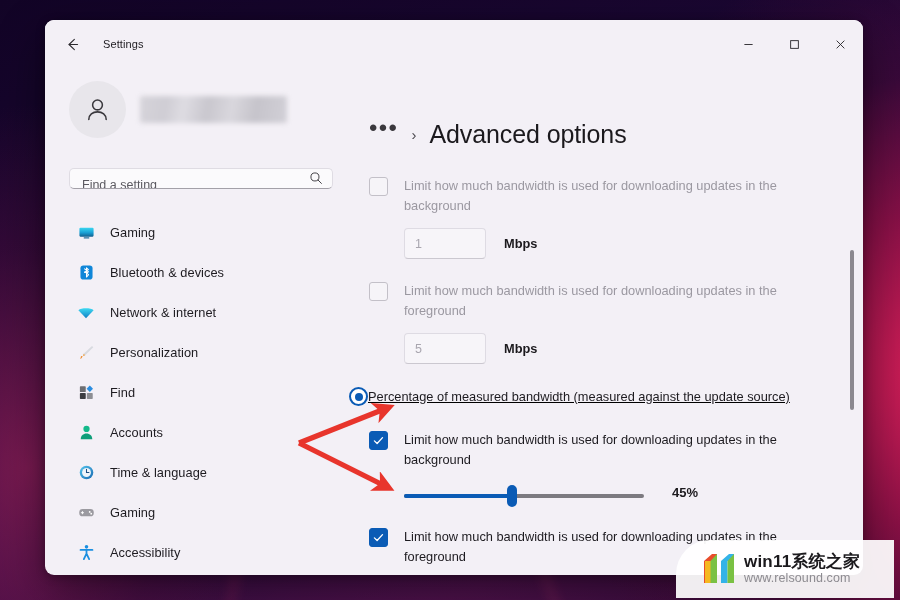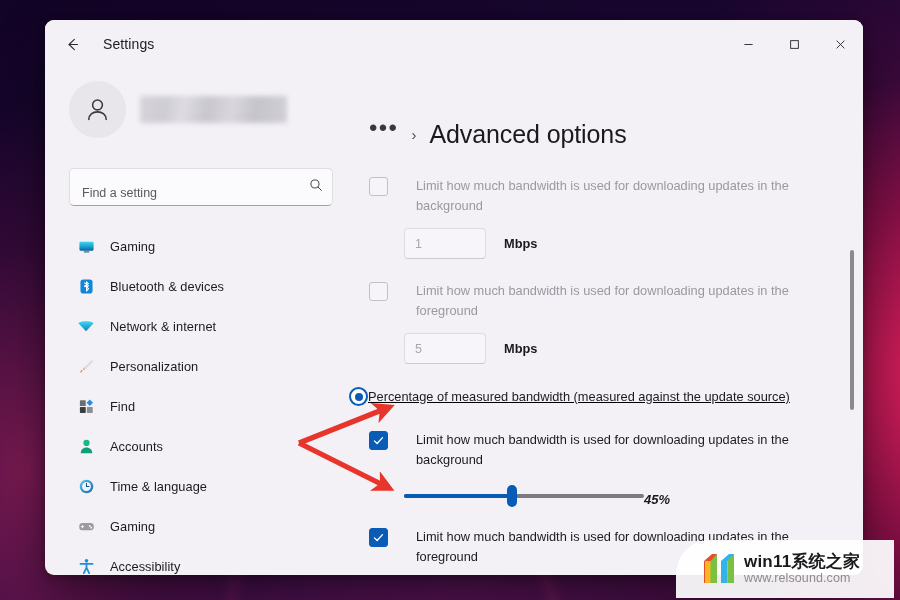--- a/index.html
+++ b/index.html
@@ -71,21 +71,21 @@
   }
   .back-btn {
     width: 32px; height: 32px;
     margin-left: 11px;
     display: flex; align-items: center; justify-content: center;
     border-radius: 5px;
     color: #2b2a2e;
     cursor: pointer;
   }
   .titlebar-title {
-    font-size: 14px;
+    font-size: 11px;
     color: #1d1b20;
     margin-left: 15px;
     letter-spacing: 0.1px;
   }
   .window-controls {
     position: absolute;
     right: 0; top: 0;
     display: flex;
     height: 48px;
   }
@@ -136,21 +136,21 @@
   }
 
   .search-wrap {
     margin-top: 30px;
     margin-left: 4px;
     position: relative;
     width: 264px;
   }
   .search-input {
     width: 100%;
-    height: 38px;
+    height: 21px;
     border-radius: 5px;
     border: 1px solid #dfdce3;
     border-bottom: 1px solid #a3a0a8;
     background: #fbfafc;
     font-family: "Liberation Sans", sans-serif;
     font-size: 12.5px;
     color: #1d1b20;
     padding: 12px 34px 0 12px;
     outline: none;
   }
@@ -227,21 +227,21 @@
     margin-top: 27px;
     padding-left: 2px;
     position: relative;
   }
 
   .opt-group { position: relative; }
 
   .opt-row {
     display: flex;
     align-items: flex-start;
-    gap: 28px;
+    gap: 16px;
   }
 
   
   .cb {
     width: 19px; height: 19px;
     flex: 0 0 19px;
     border-radius: 3px;
     margin-top: 1px;
     display: flex; align-items: center; justify-content: center;
     cursor: pointer;
@@ -313,24 +313,24 @@
   }
   .radio .dot {
     width: 8px; height: 8px;
     border-radius: 50%;
     background: #0a5bb5;
   }
 
   
   .slider-row {
     display: flex;
-    align-items: flex-end;
+    align-items: flex-start;
+    gap: 28px;
     margin-top: 16px;
     margin-left: 35px;
-    font-style: italic;
   }
   .slider {
     position: relative;
     width: 240px;
     height: 22px;
     display: flex;
     align-items: center;
     cursor: pointer;
   }
   .slider .track {

